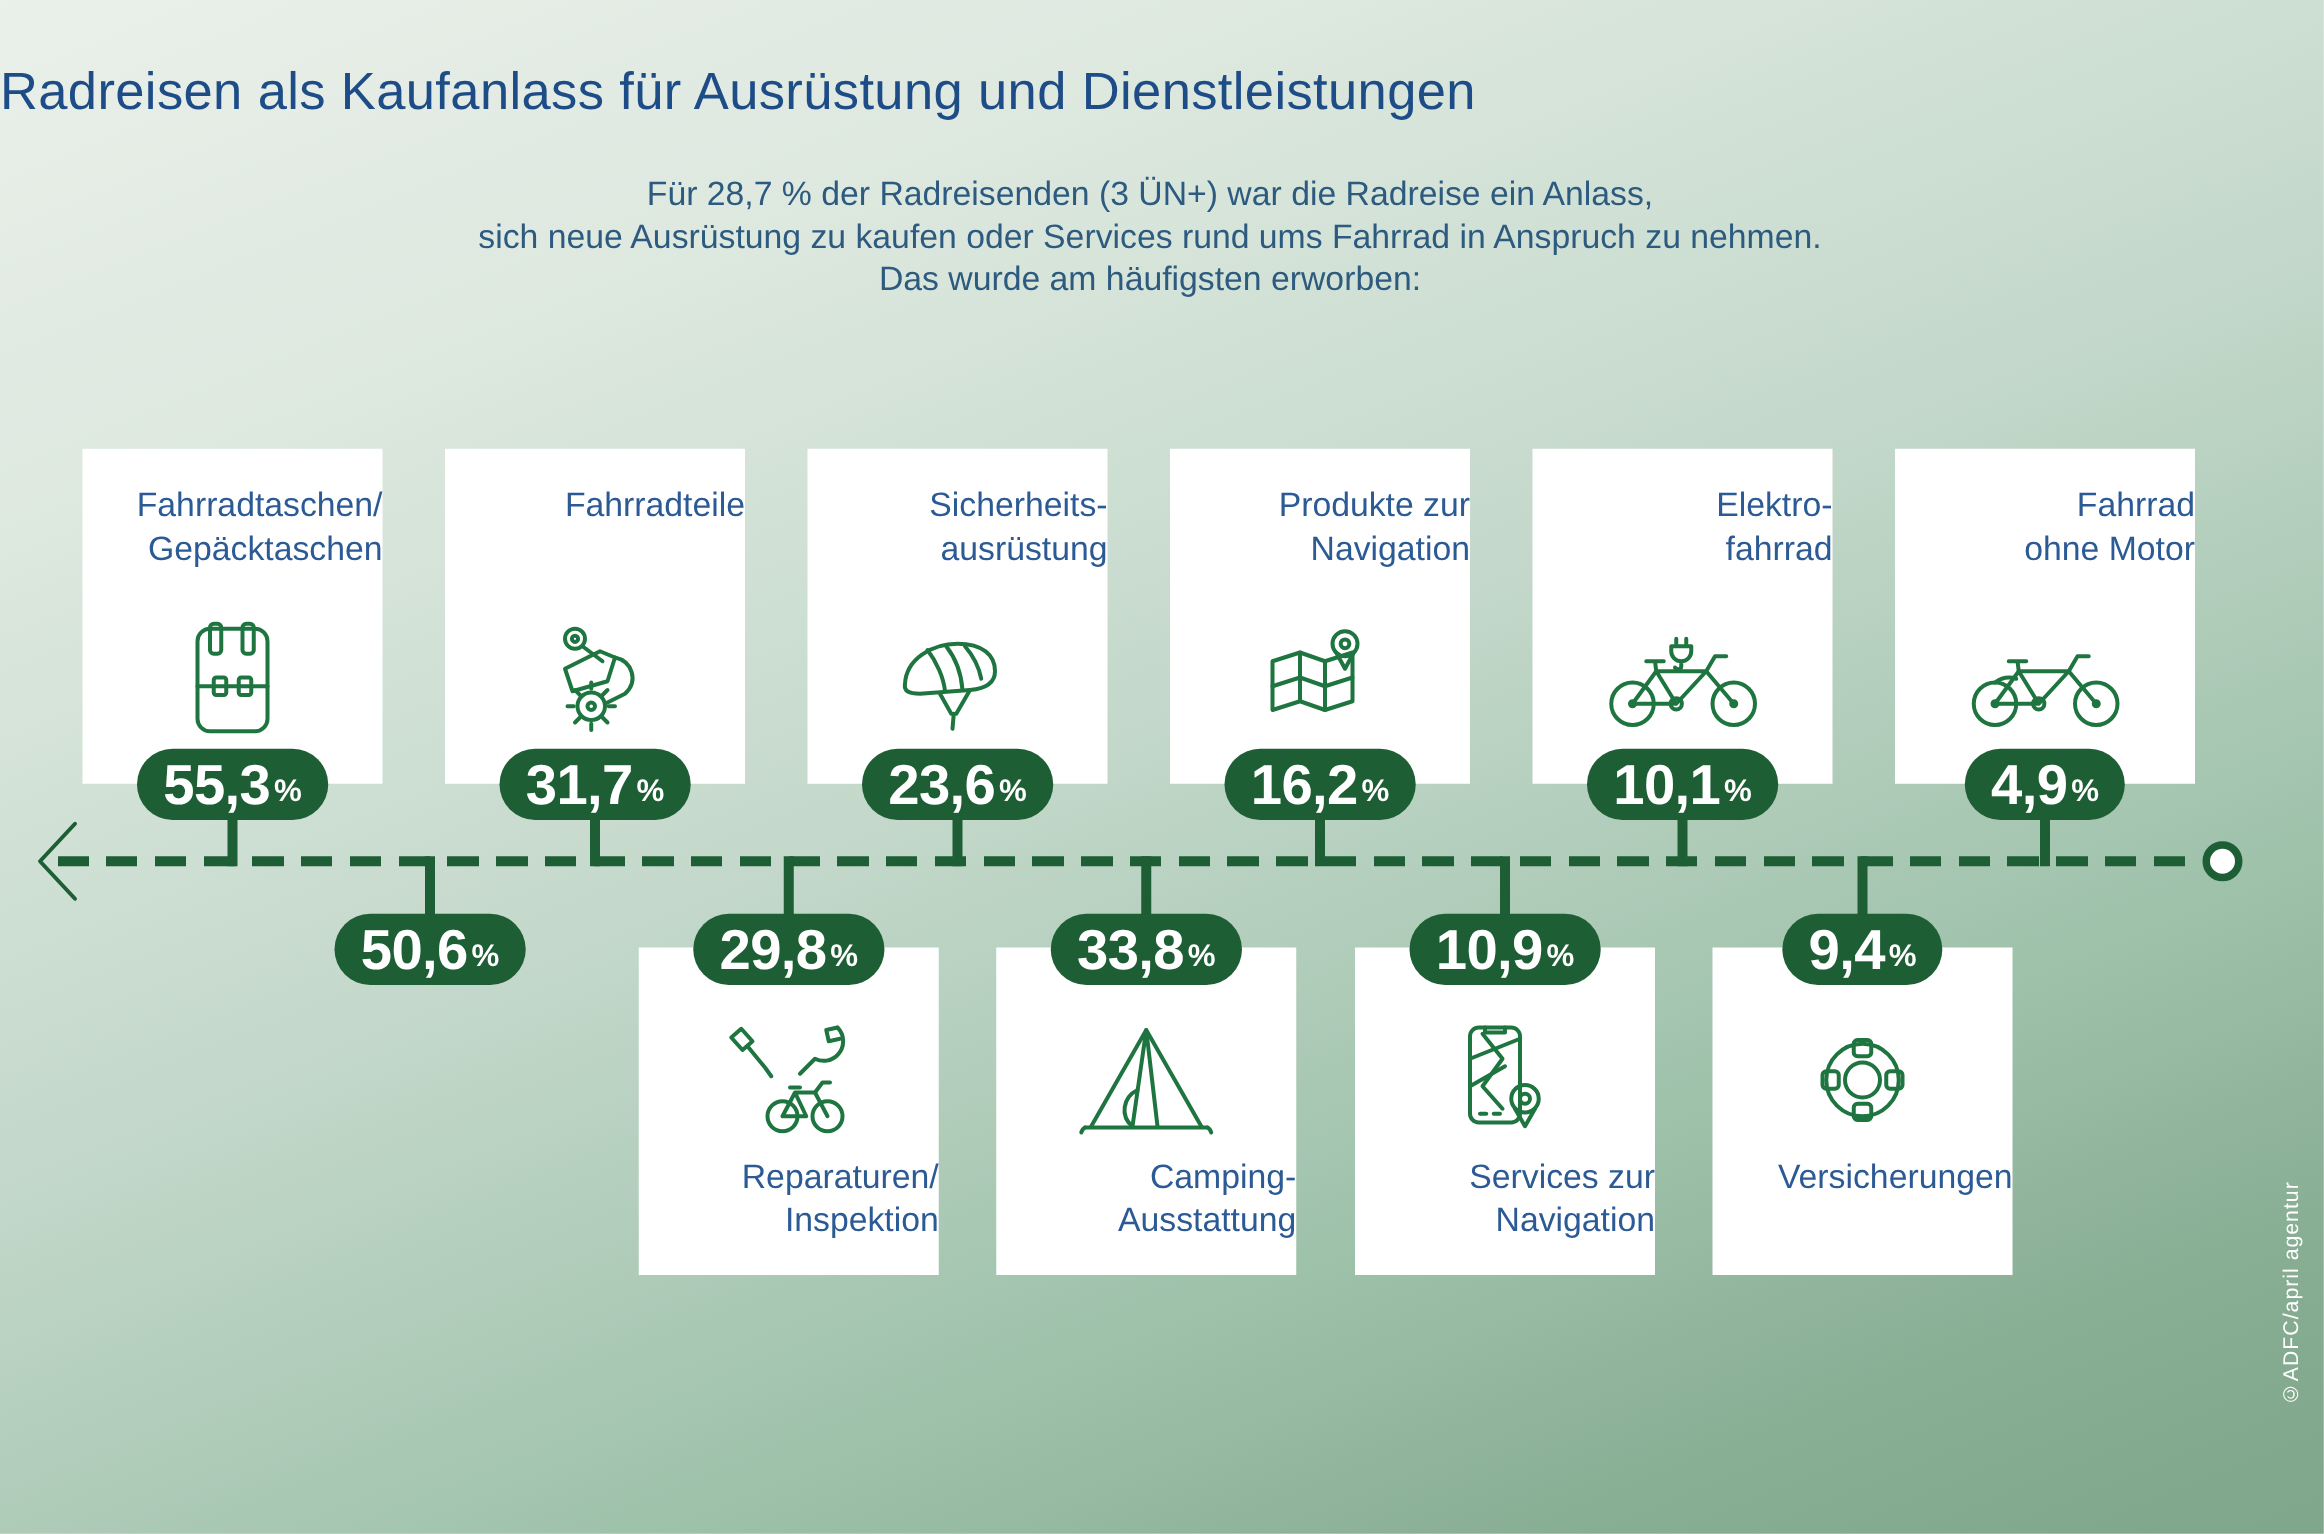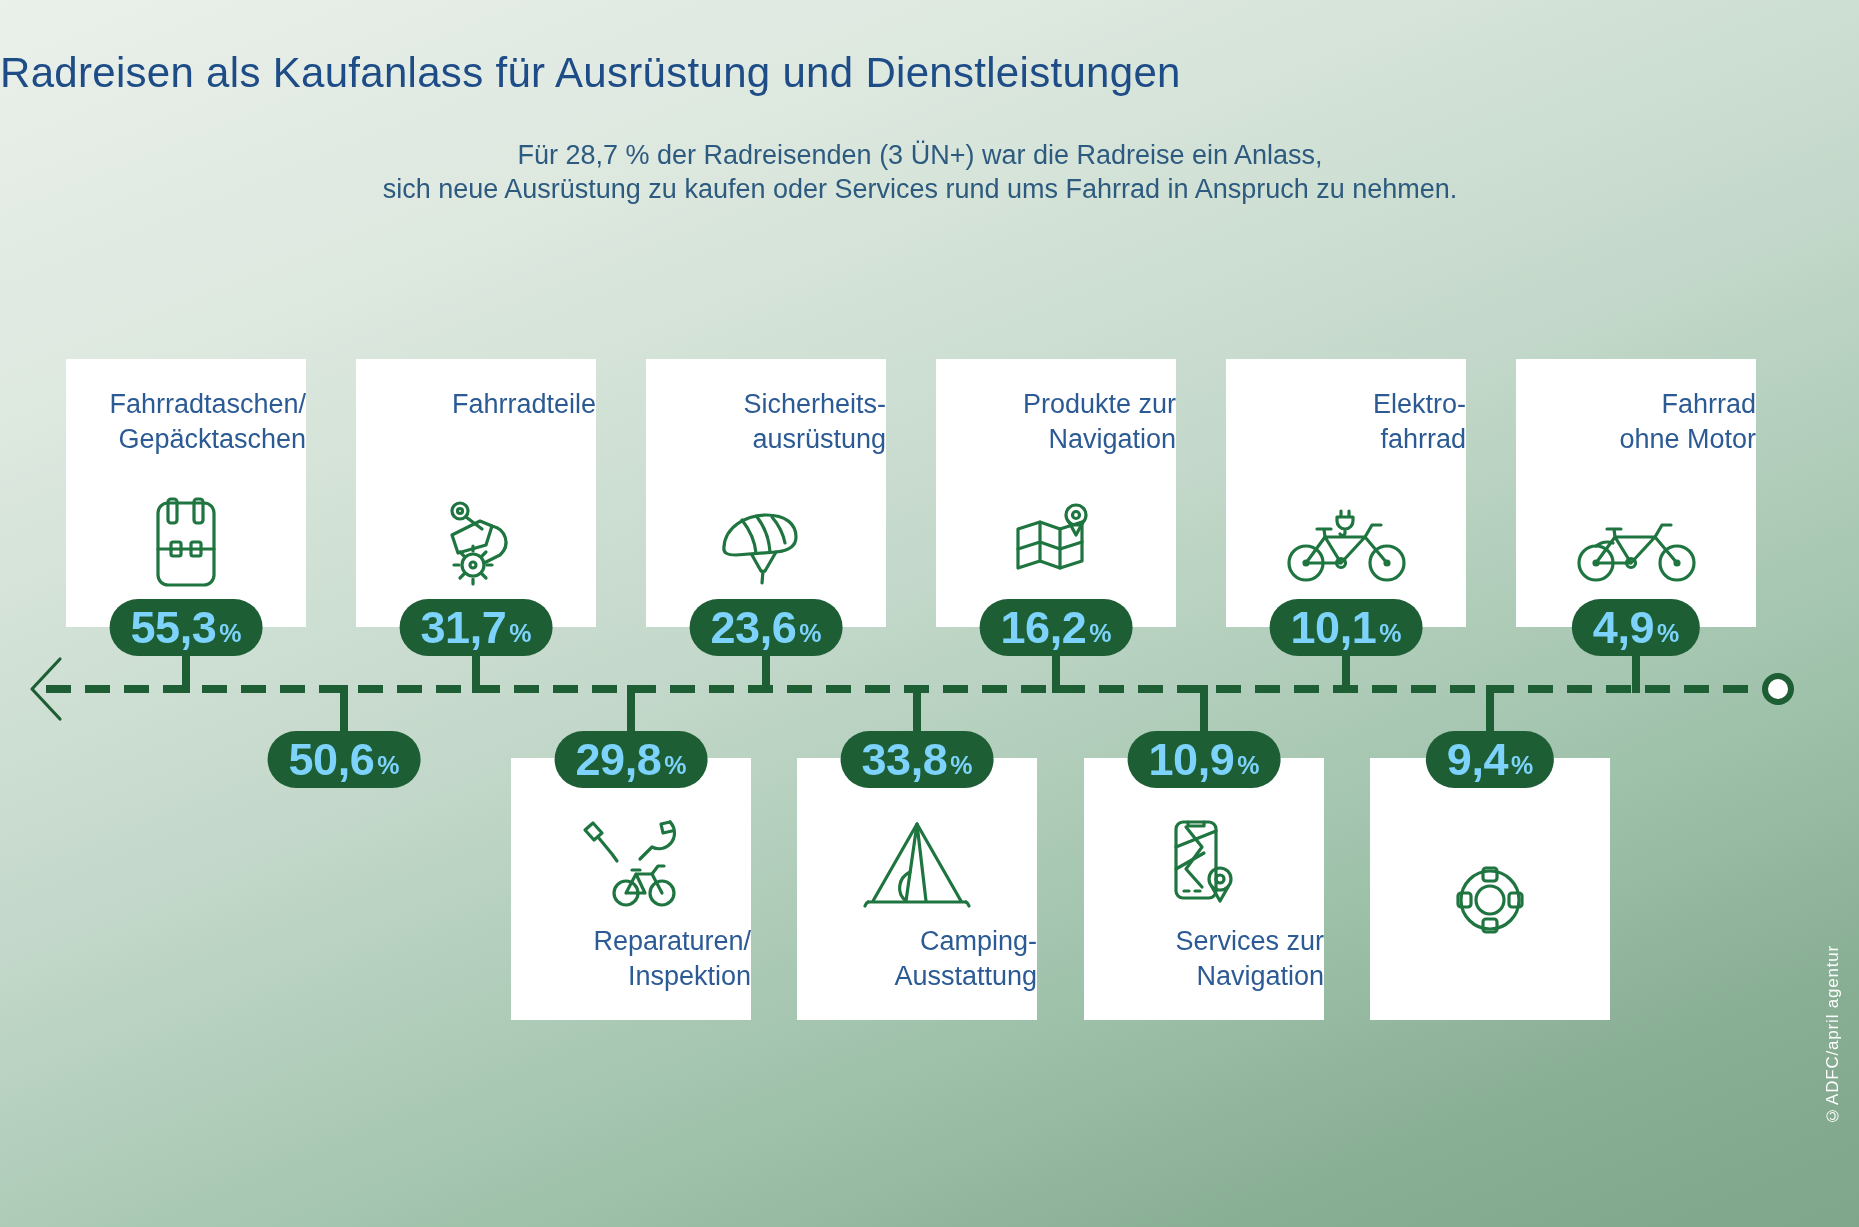--- a/index.html
+++ b/index.html
@@ -48,21 +48,21 @@
     font-size:27px;line-height:35px;font-weight:500;flex:none;
   }
   .icon-wrap{flex:1;display:flex;align-items:center;justify-content:center;width:100%;color:var(--icon-green);}
   .card-bot .icon-wrap{padding-top:46px;box-sizing:border-box;}
   .stem{position:absolute;left:50%;margin-left:-4px;width:8px;background:var(--badge-green);z-index:1;}
   .stem-top{top:650px;height:43px;}
   .stem-bot{top:685px;height:50px;}
   .badge{
     position:absolute;left:50%;transform:translateX(-50%);z-index:3;
     display:inline-flex;align-items:center;justify-content:center;
-    height:57px;padding:0 21px;border-radius:29px;background:var(--badge-green);color:#7dd3fc;white-space:nowrap;
+    height:57px;padding:0 21px;border-radius:29px;background:var(--badge-green);color:#ffffff;white-space:nowrap;
   }
   .badge-top{top:599px;}
   .badge-bot{top:731px;}
   .badge .num{font-size:45px;font-weight:700;letter-spacing:-.5px;}
   .badge .pct{font-size:25px;font-weight:700;align-self:flex-end;margin:0 0 8px 3px;}
   
   .credit{
     position:absolute;right:16px;bottom:102px;color:#ffffff;font-size:17px;letter-spacing:.8px;
     writing-mode:vertical-rl;transform:rotate(180deg);
   }
@@ -70,20 +70,21 @@
 </style>
 </head>
 <body>
 
 <div class="stage">
 
   <div class="title">Radreisen als Kaufanlass für Ausrüstung und Dienstleistungen</div>
   <div class="subtitle">
     <div>Für 28,7 % der Radreisenden (3 ÜN+) war die Radreise ein Anlass,</div>
     <div>sich neue Ausrüstung zu kaufen oder Services rund ums Fahrrad in Anspruch zu nehmen.</div>
+    <div>Das wurde am häufigsten erworben:</div>
   </div>
 
   <svg class="arrow-left ic" width="44" height="70" viewBox="0 0 44 70" stroke-width="8.5">
       <polyline points="36,5 8,35 36,65"></polyline>
     </svg>
   <div class="dash-line"></div>
   <div class="end-dot"></div>
 
   <div class="col" style="left:66px">
     <div class="card card-top">
@@ -329,18 +330,22 @@
       <div class="icon-wrap">
         <svg class="ic" width="92" height="92" viewBox="0 0 92 92">
           <circle cx="46" cy="46" r="29"></circle>
           <circle cx="46" cy="46" r="14"></circle>
           <rect x="39" y="14" width="14" height="13" rx="3"></rect>
           <rect x="39" y="65" width="14" height="13" rx="3"></rect>
           <rect x="14" y="39" width="13" height="14" rx="3"></rect>
           <rect x="65" y="39" width="13" height="14" rx="3"></rect>
         </svg>
       </div>
+      <div class="card-label">
+        <div>Versicherungen</div>
+        <div></div>
+      </div>
     </div>
   </div>
 
   <div class="credit">©ADFC/april agentur</div>
 
 </div>
 
 </body></html>

